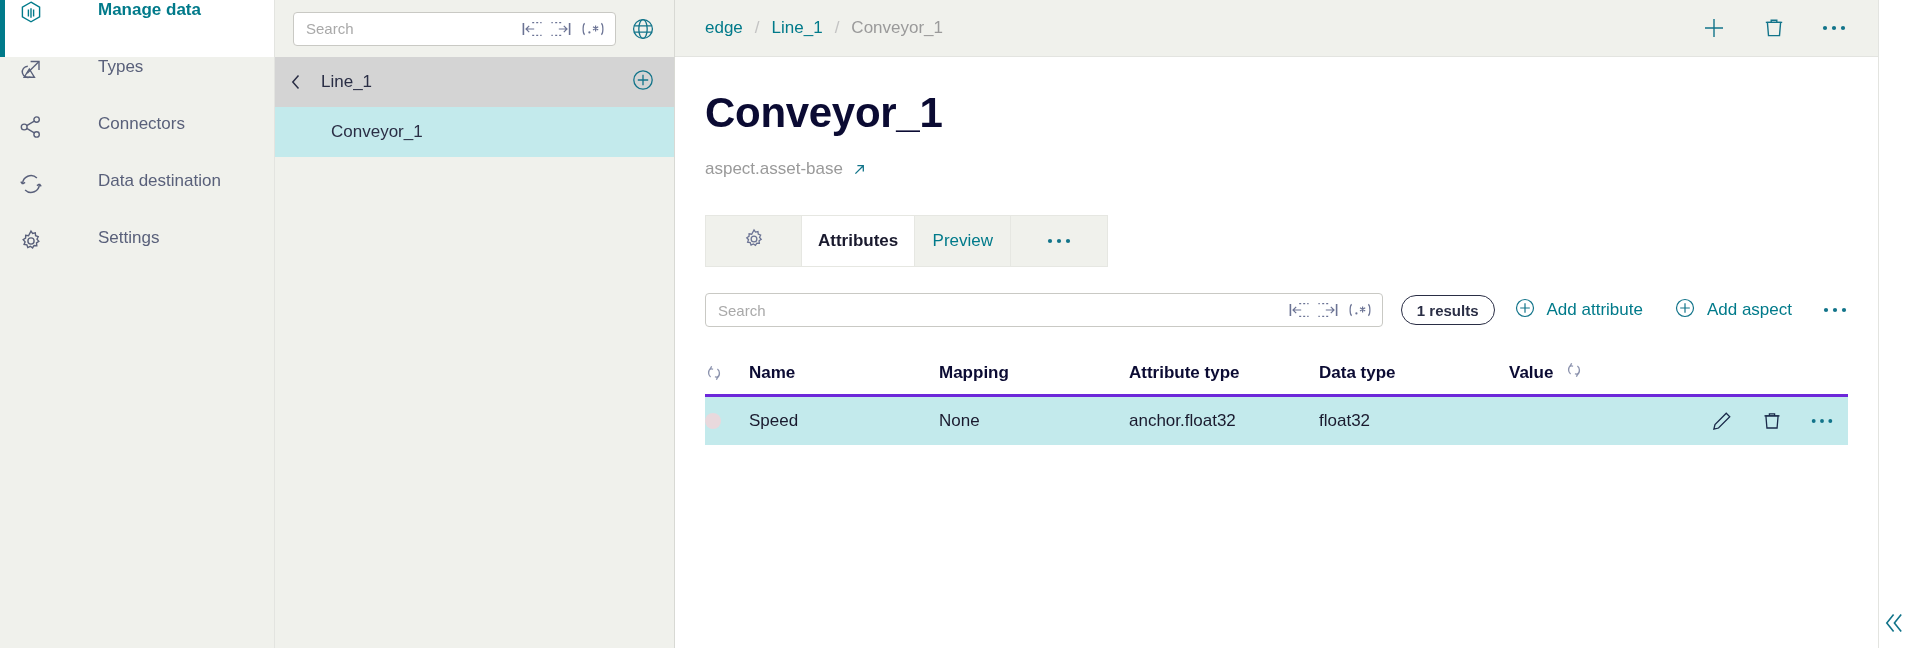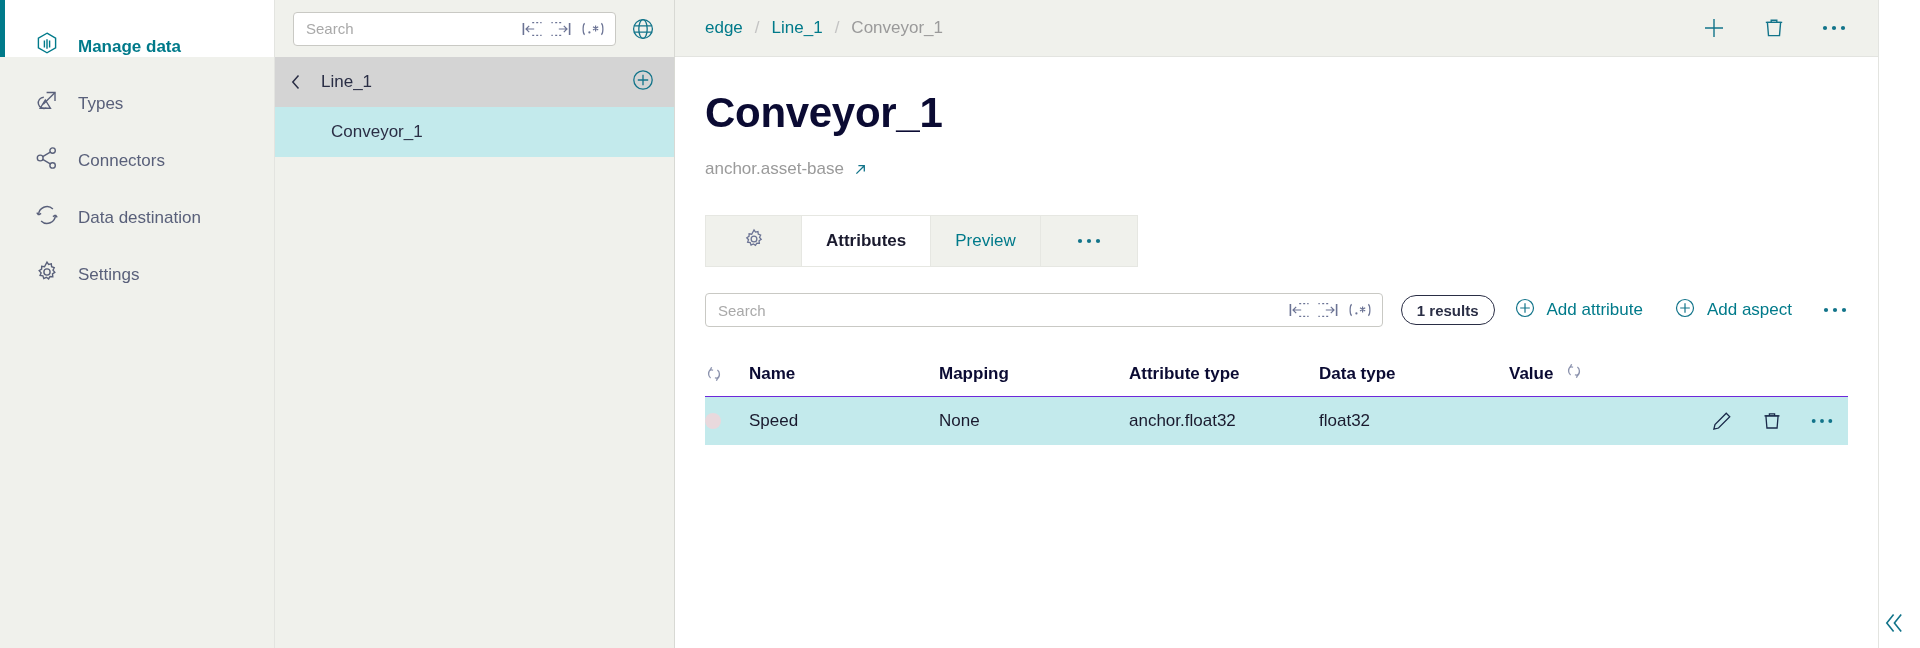--- a/index.html
+++ b/index.html
@@ -35,23 +35,23 @@
 
   
   .body { flex: 1; display: flex; min-height: 0; }
 
   
   .leftnav {
     width: 275px; min-width: 275px; background: #f0f1ec;
     border-right: 1px solid #e3e4e0; padding-top: 0;
   }
   .nav-item {
-    height: 57px; display: flex; align-items: flex-end;
-    padding-left: 34px; cursor: pointer; position: relative;
-    color: #59607a; font-size: 17px;
+    height: 57px; display: flex; align-items: flex-start;
+    padding-left: 18px; cursor: pointer; position: relative;
+    color: #59607a; font-size: 17px; gap: 36px;
   }
   .nav-item .nav-ico { width: 34px; min-width: 34px; display: flex; align-items: center; }
   .nav-item .nav-label { margin-left: 10px; }
   .nav-item.active {
     background: #ffffff; color: #007a8a; font-weight: bold;
   }
   .nav-item.active::before {
     content: ""; position: absolute; left: 0; top: 0; bottom: 0;
     width: 5px; background: #007a8a;
   }
@@ -112,21 +112,21 @@
     color: #9a9a9a; font-size: 17px;
   }
   .page-sub .ext-link { cursor: pointer; display: flex; }
 
   .tabs {
     margin: 36px 0 0 30px; display: flex; align-items: stretch;
     background: #f0f1ec; width: fit-content; border: 1px solid #e6e7e2;
   }
   .tab {
     min-width: 96px; height: 50px; display: flex; align-items: center;
-    justify-content: center; padding: 0 24px; font-size: 17px;
+    justify-content: center; padding: 0 16px; font-size: 17px;
     color: #007a8a; cursor: pointer; border-right: 1px solid #e6e7e2;
   }
   .tab:last-child { border-right: none; }
   .tab.active { background: #ffffff; color: #1a1a2e; font-weight: bold; }
   .tab.icon-tab { min-width: 96px; padding: 0; }
 
   .attr-toolbar {
     margin: 26px 30px 0 30px; display: flex; align-items: center; gap: 18px;
   }
   .attr-search { width: 400px; }
@@ -139,21 +139,21 @@
   .tb-action {
     display: flex; align-items: center; gap: 10px;
     color: #007a8a; font-size: 17px; cursor: pointer;
   }
   .tb-more { cursor: pointer; display: flex; align-items: center; }
 
   
   .tbl { margin: 24px 30px 0 30px; }
   .tbl-head {
     display: flex; align-items: center; height: 46px;
-    border-bottom: 1px solid #6d28d9; color: #0b0b33;
+    border-bottom: 3px solid #6d28d9; color: #0b0b33;
     font-size: 17px; font-weight: bold;
   }
   .tbl-row {
     display: flex; align-items: center; height: 48px;
     background: #c3eaec; color: #1a1a2e; font-size: 17px;
   }
   .c-sort { width: 44px; min-width: 44px; display: flex; align-items: center; }
   .c-name { width: 190px; min-width: 190px; }
   .c-map { width: 190px; min-width: 190px; }
   .c-atype { width: 190px; min-width: 190px; }
@@ -326,21 +326,21 @@
             </svg>
           </span>
         </div>
       </div>
 
       <div class="main-scroll">
 
         <div class="page-title">Conveyor_1</div>
 
         <div class="page-sub">
-          <span>anchor.asset-base</span>
+          <span>aspect.asset-base</span>
           <span class="ext-link">
             <svg width="15" height="15" viewBox="0 0 15 15" fill="none" stroke="#12748a" stroke-width="1.3">
               <path d="M3.4 11.6L11.3 3.7M5.4 3.7h5.9v5.9"></path>
             </svg>
           </span>
         </div>
 
         <div class="tabs">
           <div class="tab icon-tab">
             <span>

